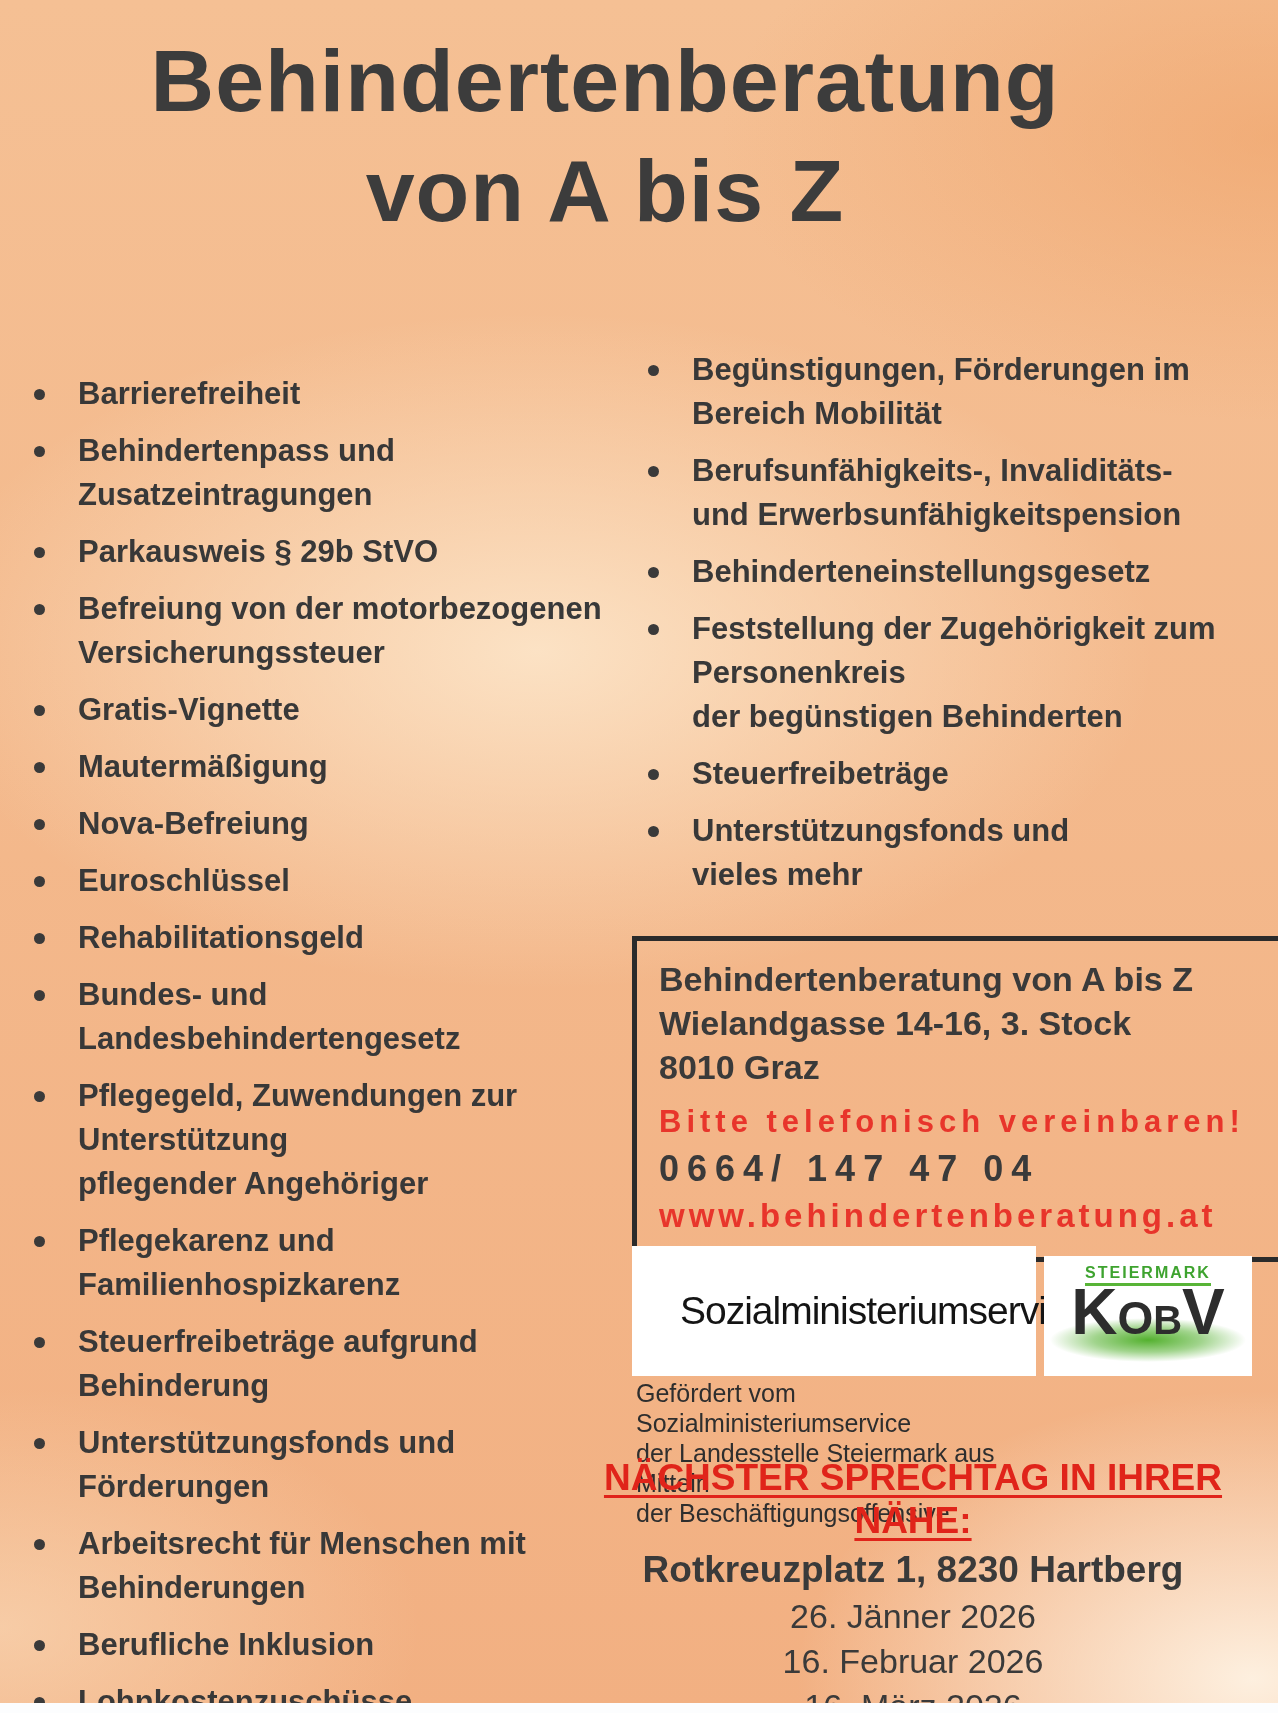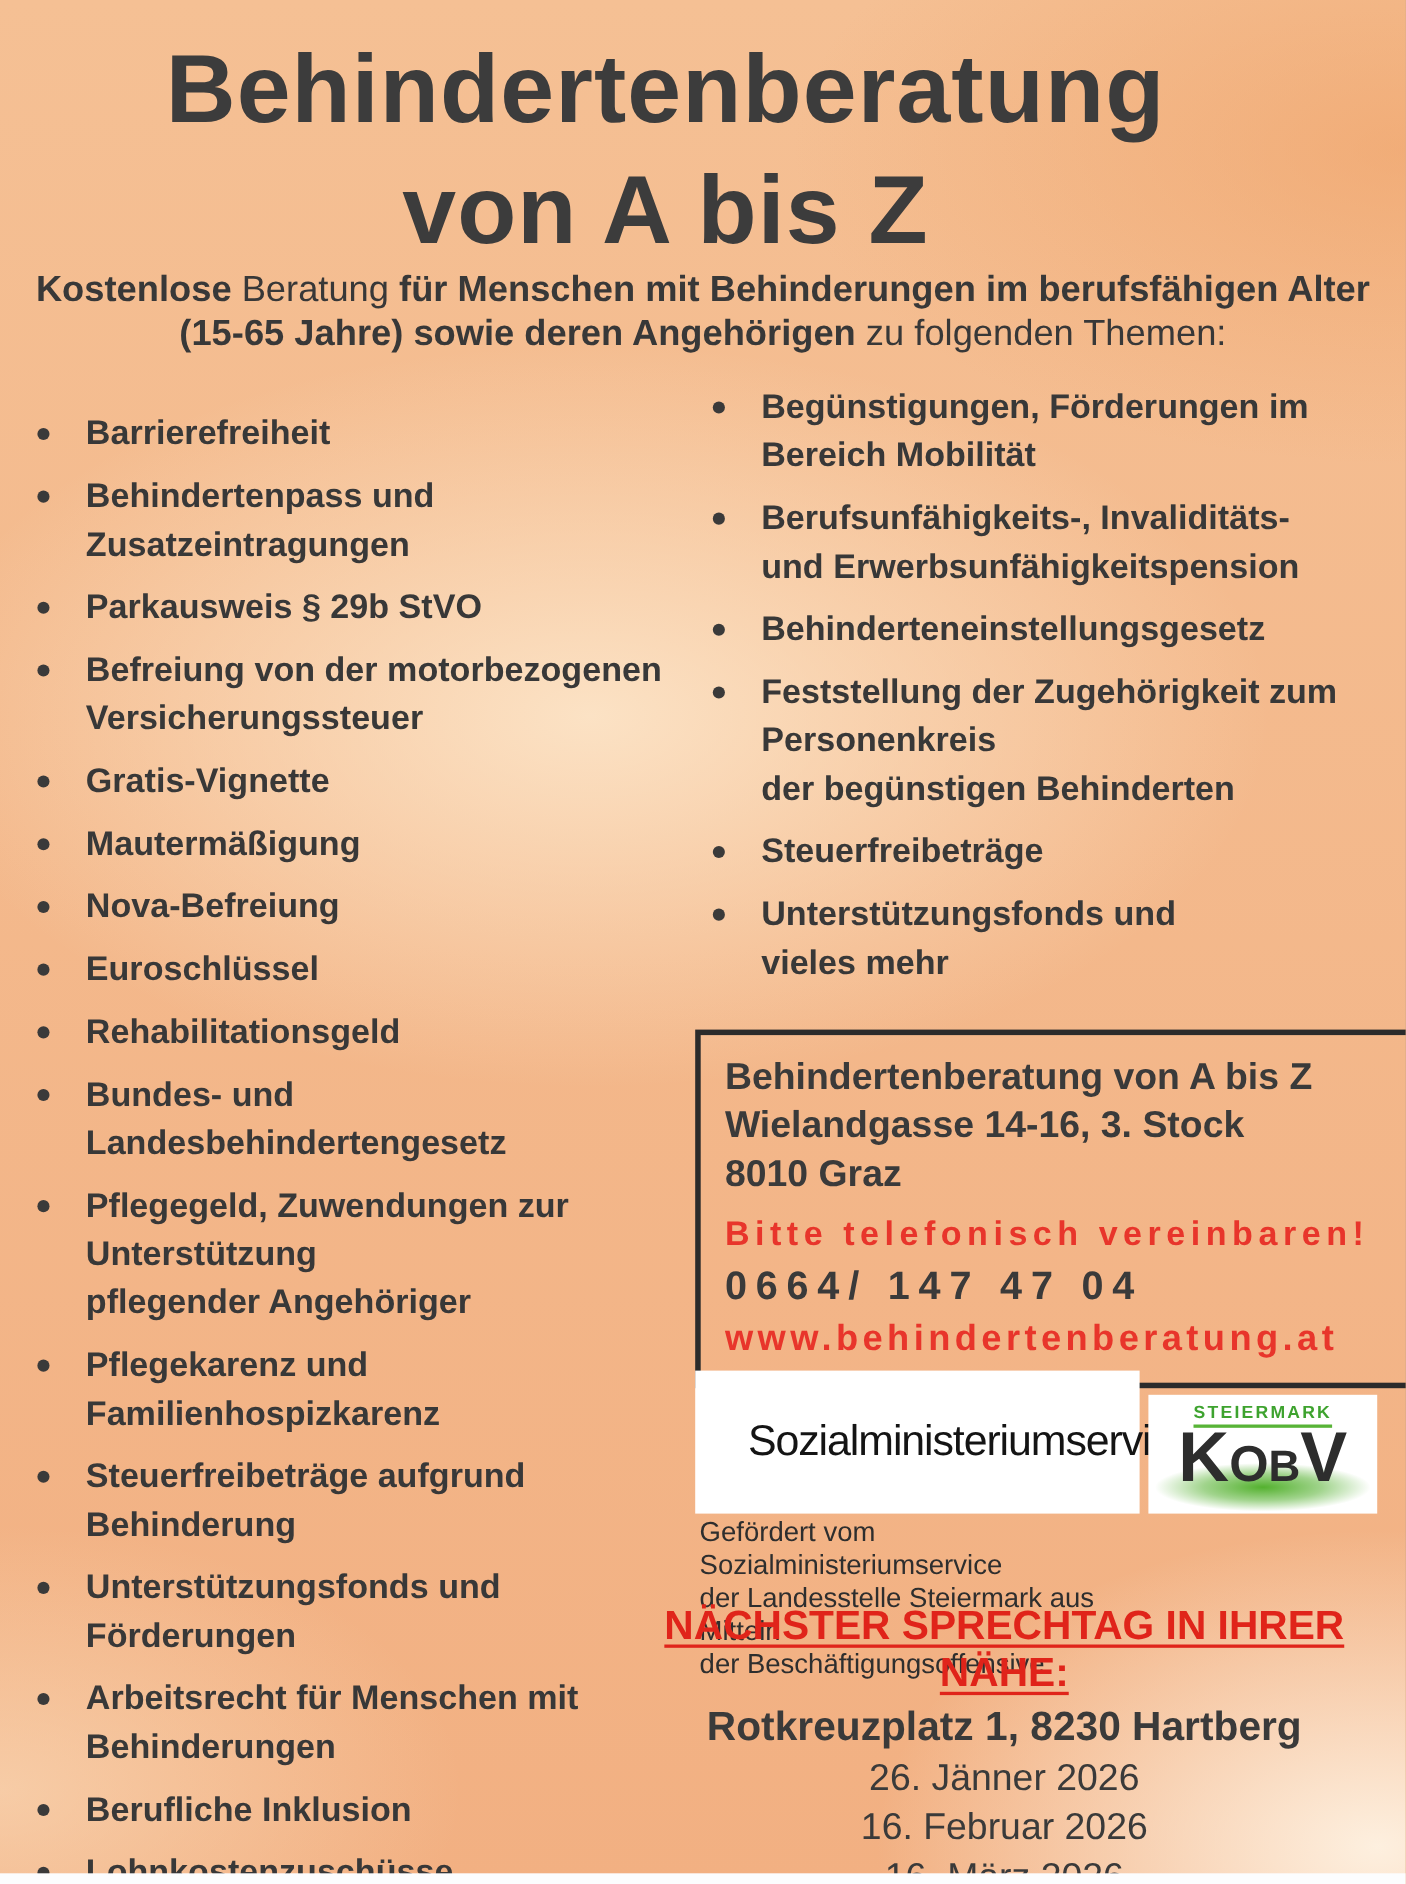--- a/index.html
+++ b/index.html
@@ -50,21 +50,21 @@
 
   .logos{position:absolute;left:632px;top:1230px;width:620px;height:146px;
     display:flex;align-items:flex-end;justify-content:space-between;}
   .soz-box{width:404px;height:130px;background:#fff;display:flex;align-items:center;padding-left:22px;box-sizing:border-box;}
   .flag{width:50px;height:76px;margin-right:26px;display:flex;flex-direction:column;justify-content:space-between;}
   .flag .bar{height:27px;background:#e0392d;}
   .flag .bar.top{clip-path:polygon(0 14%,100% 0,95% 100%,3% 100%);}
   .flag .bar.bottom{clip-path:polygon(5% 0,97% 0,88% 100%,0 86%);}
   .soz-label{font-size:39px;color:#141414;letter-spacing:-1px;}
 
-  .kobv-box{position:relative;width:208px;height:108px;background:#fff;text-align:center;overflow:hidden;}
+  .kobv-box{position:relative;width:208px;height:120px;background:#fff;text-align:center;overflow:hidden;}
   .kobv-steiermark{display:inline-block;margin-top:8px;font-size:16px;font-weight:bold;color:#3ea32f;
     letter-spacing:2px;border-bottom:3px solid #58b437;padding-bottom:1px;}
   .kobv-word{position:relative;line-height:64px;margin-top:-6px;font-weight:bold;color:#2d2d2d;z-index:2;}
   .kobv-word .k{font-size:64px;}
   .kobv-word .o{font-size:46px;}
   .kobv-word .b{font-size:40px;}
   .kobv-word .v{font-size:64px;}
   .kobv-swoosh{position:absolute;left:6px;top:62px;width:196px;height:44px;z-index:1;
     background:radial-gradient(closest-side,#54b12f,rgba(84,177,47,.55) 55%,rgba(84,177,47,0));
     border-radius:50%;}
@@ -84,24 +84,20 @@
 </head>
 <body>
 
 <div class="poster">
 
   <div class="title">
     <div>Behindertenberatung</div>
     <div>von A bis Z</div>
   </div>
 
-  <div class="subtitle">
-    <div><span class="b">Kostenlose </span><span class="r">Beratung </span><span class="b">für Menschen mit Behinderungen im berufsfähigen Alter</span></div>
-    <div><span class="b">(15-65 Jahre) sowie deren Angehörigen </span><span class="r">zu folgenden Themen:</span></div>
-  </div>
 
   <div class="col-left">
     <ul class="topics">
       <li>Barrierefreiheit</li>
       <li>Behindertenpass und
 Zusatzeintragungen</li>
       <li>Parkausweis § 29b StVO</li>
       <li>Befreiung von der motorbezogenen
 Versicherungssteuer</li>
       <li>Gratis-Vignette</li>

